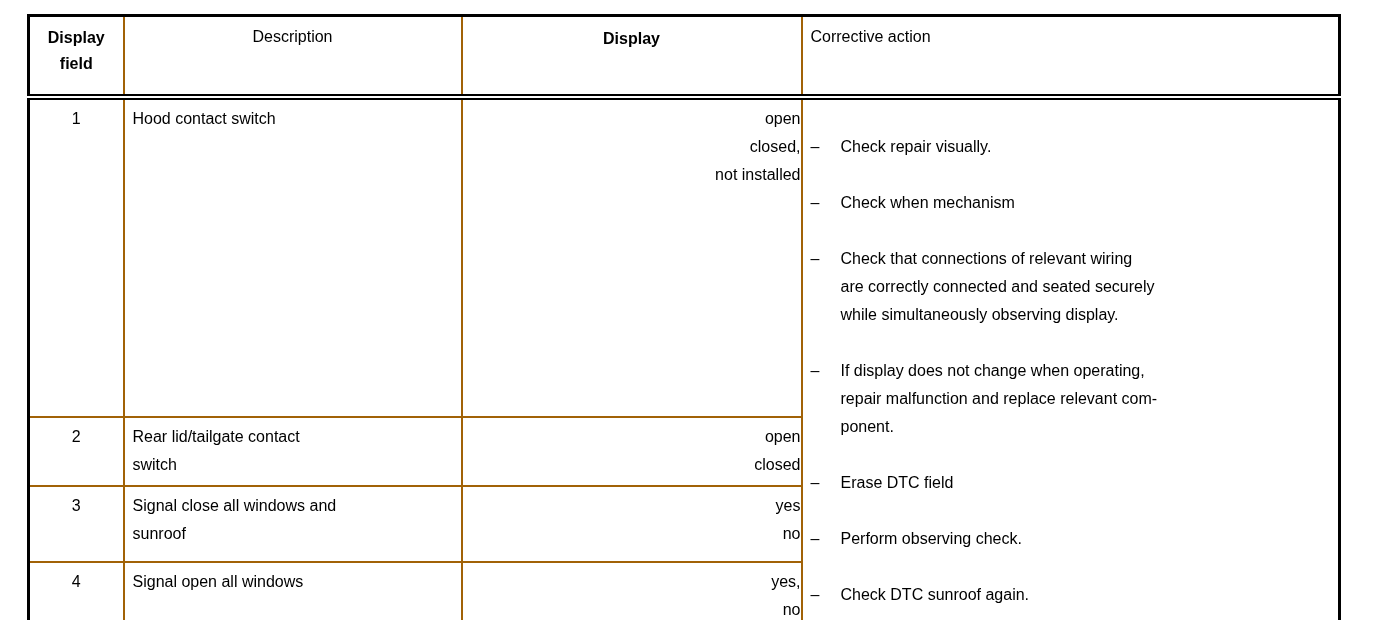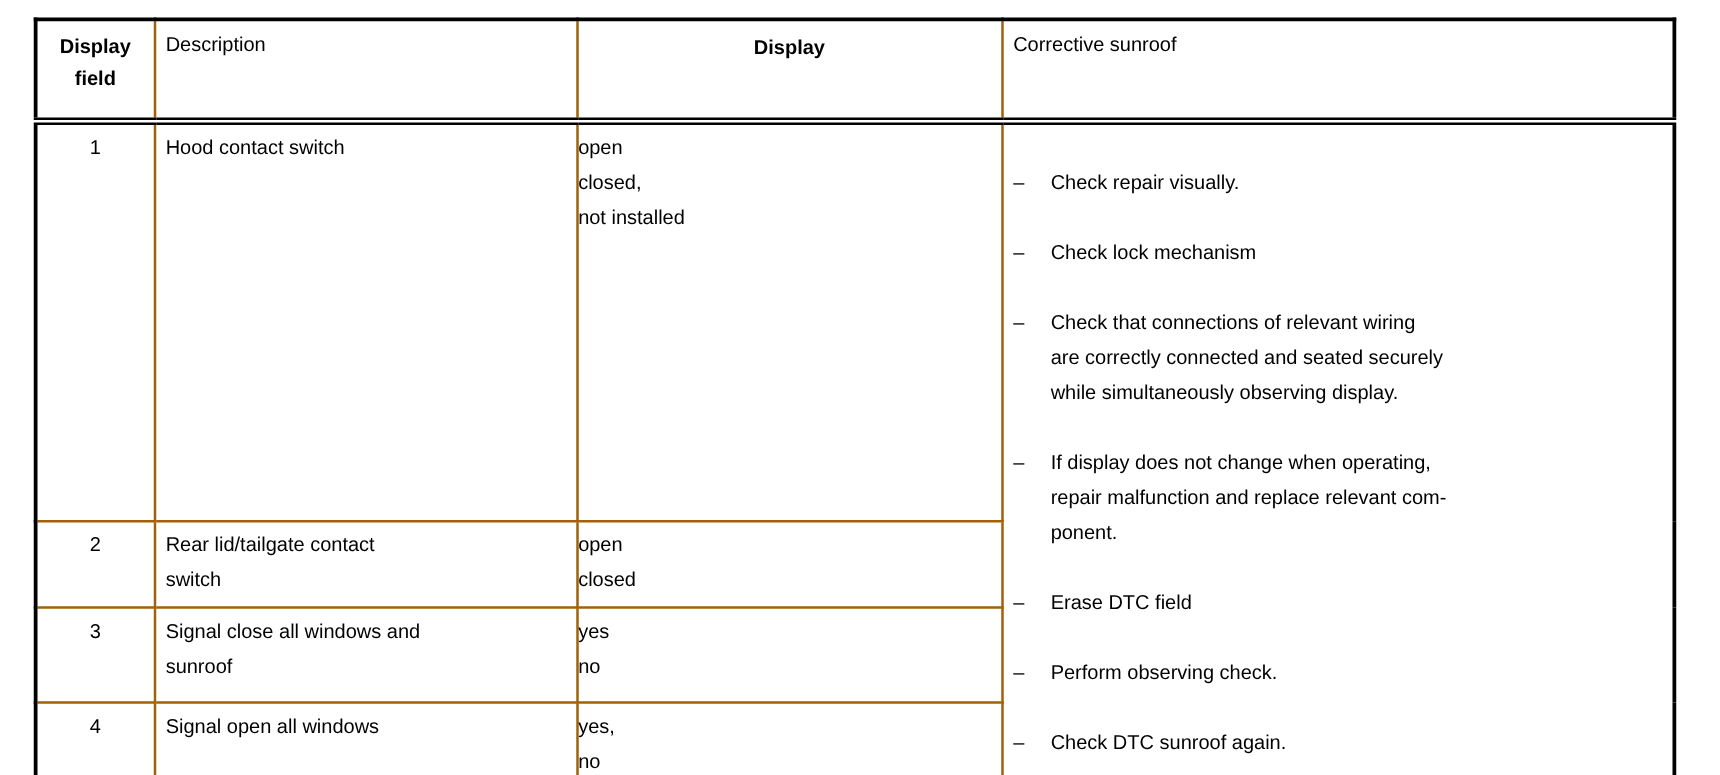--- a/index.html
+++ b/index.html
@@ -48,38 +48,39 @@
     border-bottom: 6px double #000000;
   }
   th.th-field {
     font-weight: bold;
     text-align: center;
     line-height: 26px;
     padding-top: 8px;
   }
   th.th-desc {
     padding: 6px 8px 0 8px;
+    text-align: center;
   }
   th.th-display {
     font-weight: bold;
     text-align: center;
     padding-top: 8px;
   }
   th.th-corr {
     padding: 6px 8px 0 8px;
   }
   td.num {
     text-align: center;
     padding-top: 5px;
   }
   td.desc {
     padding: 5px 24px 0 8px;
   }
   td.disp {
-    text-align: left;
+    text-align: right;
     padding-top: 5px;
   }
   td.corr {
     padding: 5px 8px 0 6px;
   }
   tr.r1 td { height: 310px; }
   tr.r2 td { height: 62px; }
   tr.r3 td { height: 68px; }
   tr.r4 td { height: 69px; }
   .action {
@@ -107,37 +108,37 @@
         <col class="c2">
         <col class="c3">
         <col class="c4">
     </colgroup>
     <tbody>
       <tr class="header-row">
         <th class="th-field">Display
 field</th>
         <th class="th-desc">Description</th>
         <th class="th-display">Display</th>
-        <th class="th-corr">Corrective sunroof</th>
+        <th class="th-corr">Corrective action</th>
       </tr>
 
       <tr class="r1">
         <td class="num">1</td>
         <td class="desc">Hood contact switch</td>
         <td class="disp">open
 closed,
 not installed</td>
         <td class="corr" rowspan="4">
           <div class="action">
             <span class="dash">–</span>
             <span class="atext">Check repair visually.</span>
           </div>
           <div class="action">
             <span class="dash">–</span>
-            <span class="atext">Check lock mechanism</span>
+            <span class="atext">Check when mechanism</span>
           </div>
           <div class="action">
             <span class="dash">–</span>
             <span class="atext">Check that connections of relevant wiring
 are correctly connected and seated securely
 while simultaneously observing display.</span>
           </div>
           <div class="action">
             <span class="dash">–</span>
             <span class="atext">If display does not change when operating,

